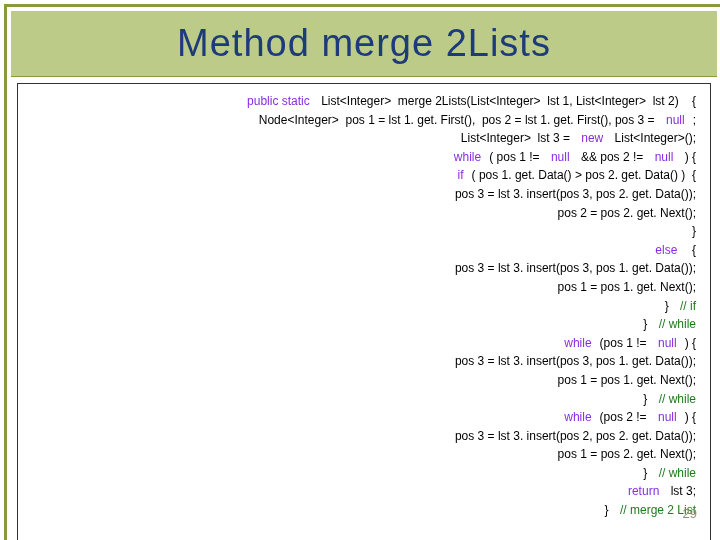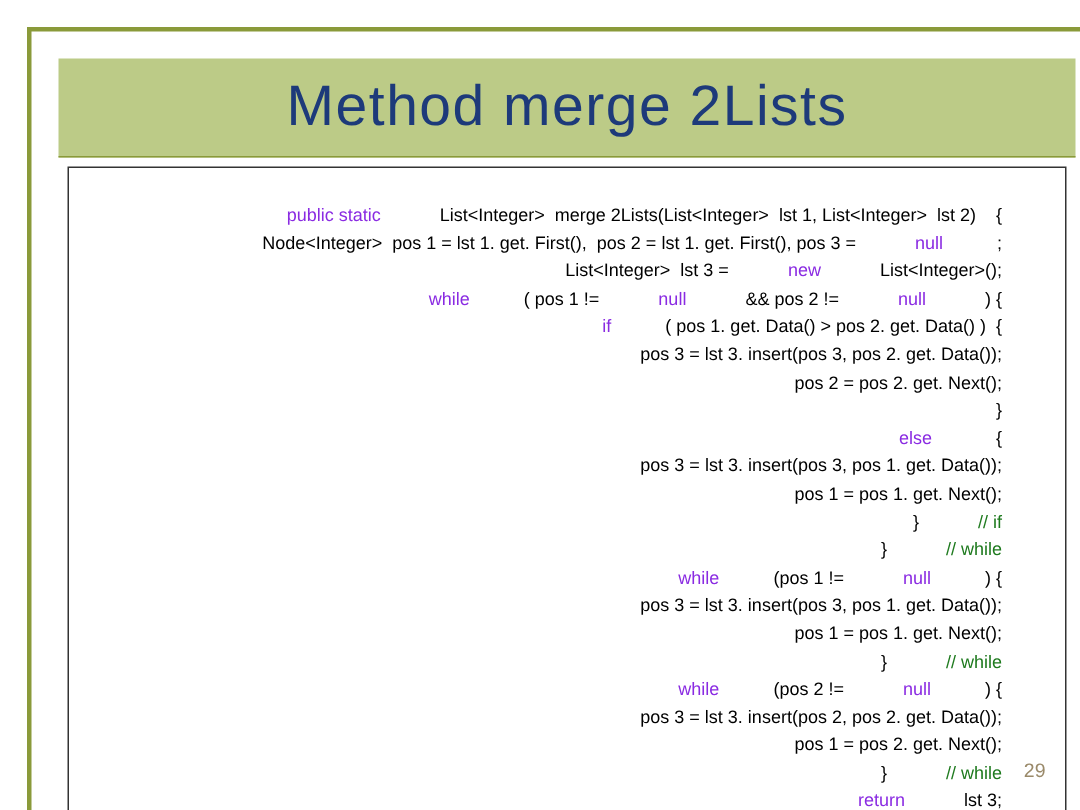--- a/index.html
+++ b/index.html
@@ -1,15 +1,15 @@
 <!DOCTYPE html>
 <html><head>
 <meta charset="utf-8">
 <style>
-  * { margin: 0; padding: 18px; box-sizing: border-box; }
+  * { margin: 0; padding: 4px; box-sizing: border-box; }
   body {
     width: 720px;
     height: 540px;
     background: #ffffff;
     border: 3px solid #8a9a3a;
     font-family: Arial, sans-serif;
     overflow: hidden;
     position: relative;
   }
   .title-bar {

